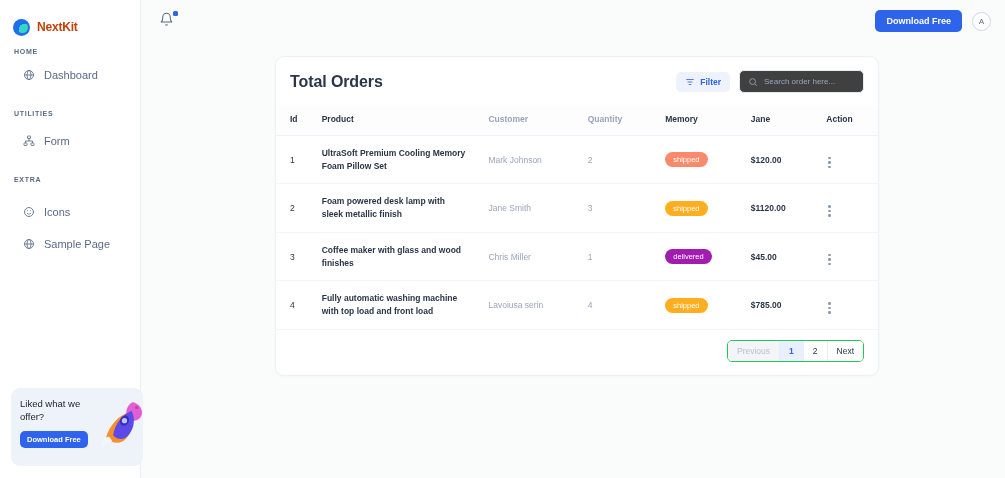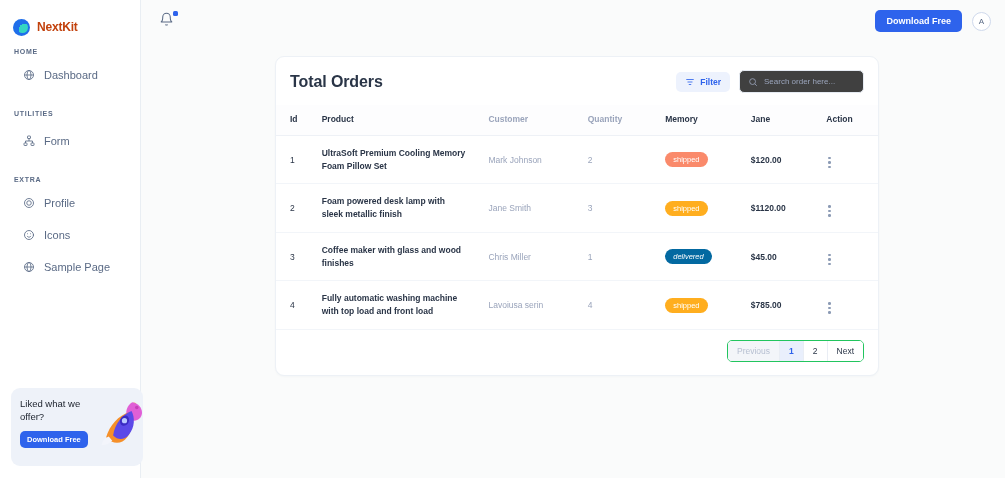--- a/index.html
+++ b/index.html
@@ -168,29 +168,20 @@
             <rect x="16" y="16" width="6" height="5" rx="1"></rect>
             <path d="M12 7v5M5 16v-4h14v4"></path>
           </svg>
       </span>
       <span>Form</span>
     </div>
 
     <div style="height:24px"></div>
     <div class="nav-section">EXTRA</div>
     <div style="height:8px"></div>
-    <div class="nav-item">
-      <span class="nav-ico">
-        <svg viewBox="0 0 24 24" fill="none" stroke="#5a6a85" stroke-width="1.7">
-            <circle cx="12" cy="12" r="9"></circle>
-            <circle cx="12" cy="12" r="4.5"></circle>
-          </svg>
-      </span>
-      <span>Profile</span>
-    </div>
     <div style="height:9px"></div>
     <div class="nav-item">
       <span class="nav-ico">
         <svg viewBox="0 0 24 24" fill="none" stroke="#5a6a85" stroke-width="1.7" stroke-linecap="round">
             <circle cx="12" cy="12" r="9"></circle>
             <path d="M8.5 14.5c1 1.2 2.2 1.8 3.5 1.8s2.5-.6 3.5-1.8"></path>
             <path d="M9 9.5h.01M15 9.5h.01"></path>
           </svg>
       </span>
       <span>Icons</span>
@@ -306,21 +297,21 @@
                     <i></i>
                   </span>
               </td>
             </tr>
             <tr>
               <td class="c-id">3</td>
               <td class="c-prod">Coffee maker with glass and wood finishes</td>
               <td class="c-cust">Chris Miller</td>
               <td class="c-qty">1</td>
               <td class="c-status">
-                <span class="badge" style="background: #0369a1; font-style: italic;">delivered</span>
+                <span class="badge" style="background: #a21caf;">delivered</span>
               </td>
               <td class="c-price">$45.00</td>
               <td class="c-act">
                 <span class="dots">
                     <i></i>
                     <i></i>
                     <i></i>
                   </span>
               </td>
             </tr>

